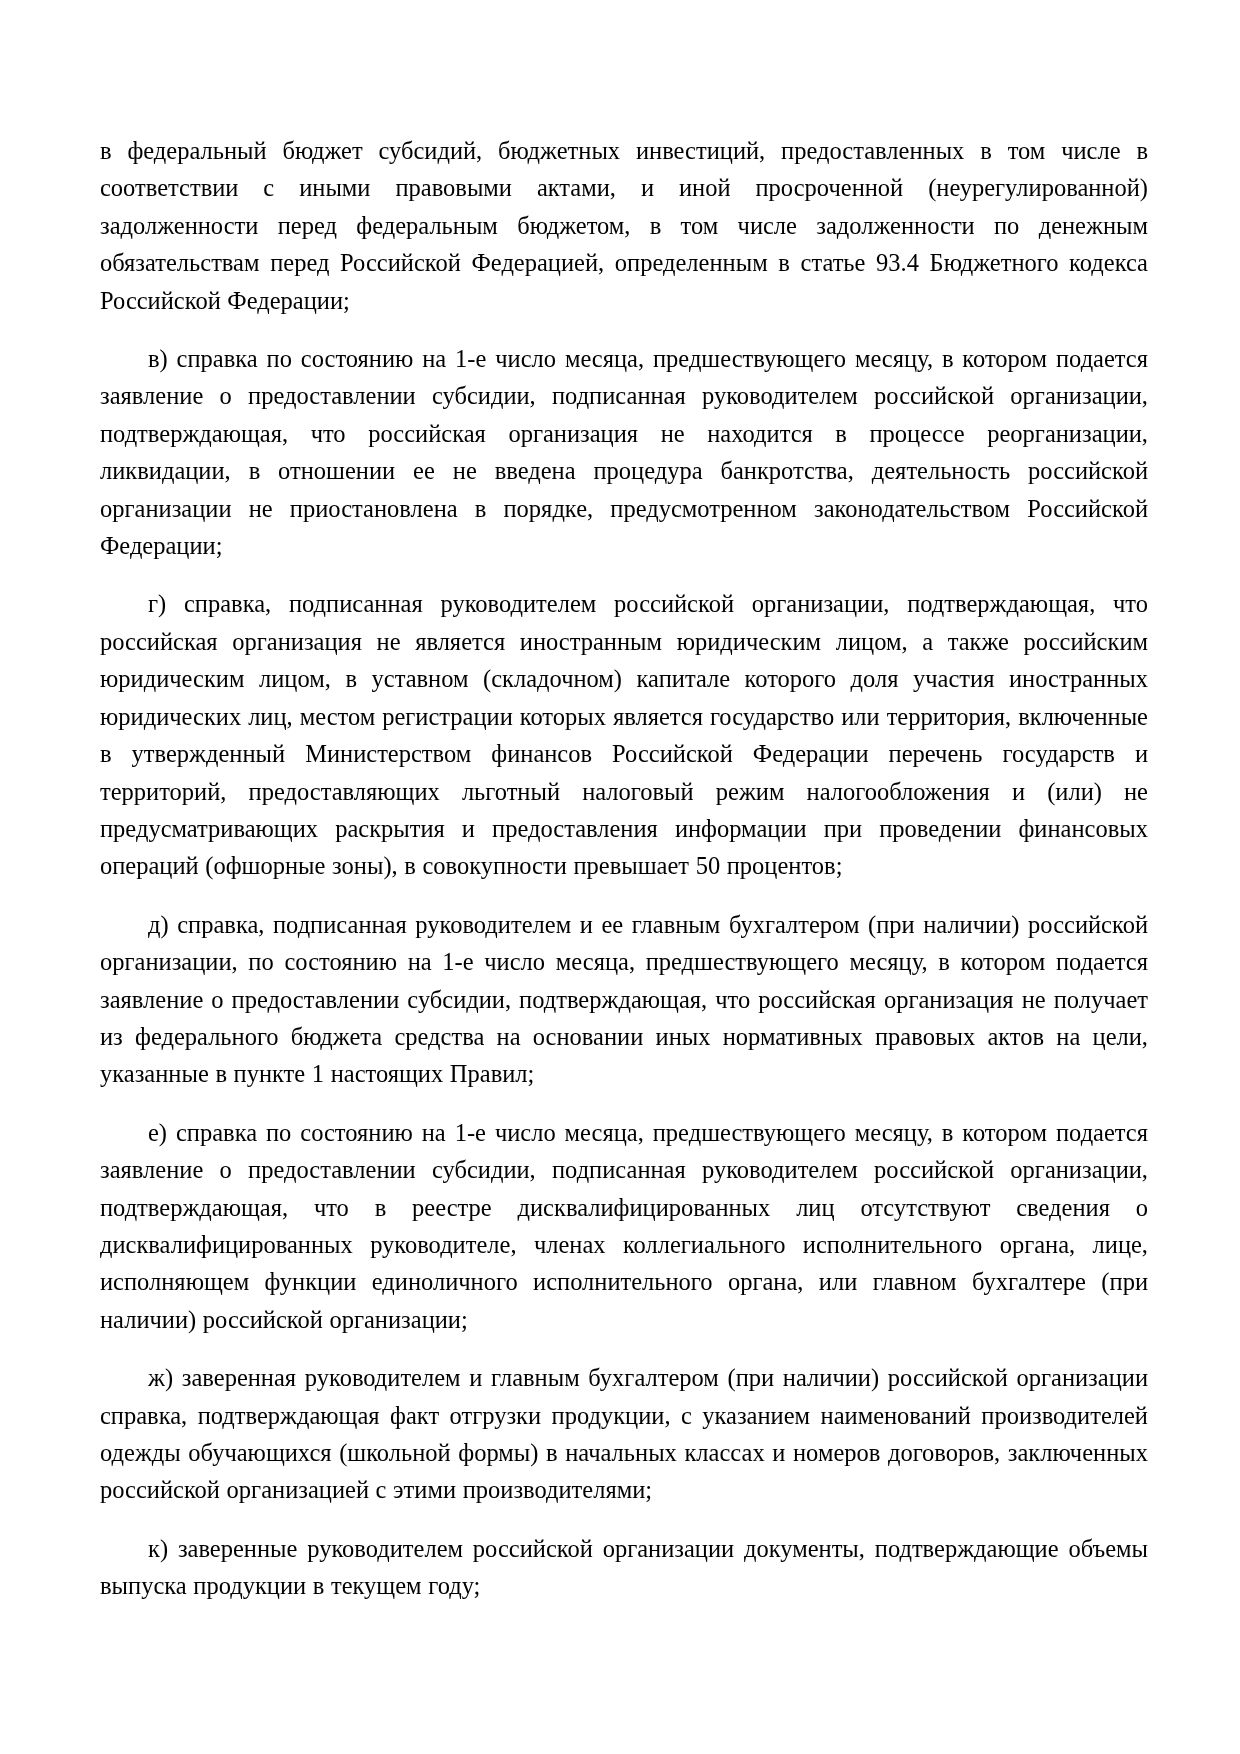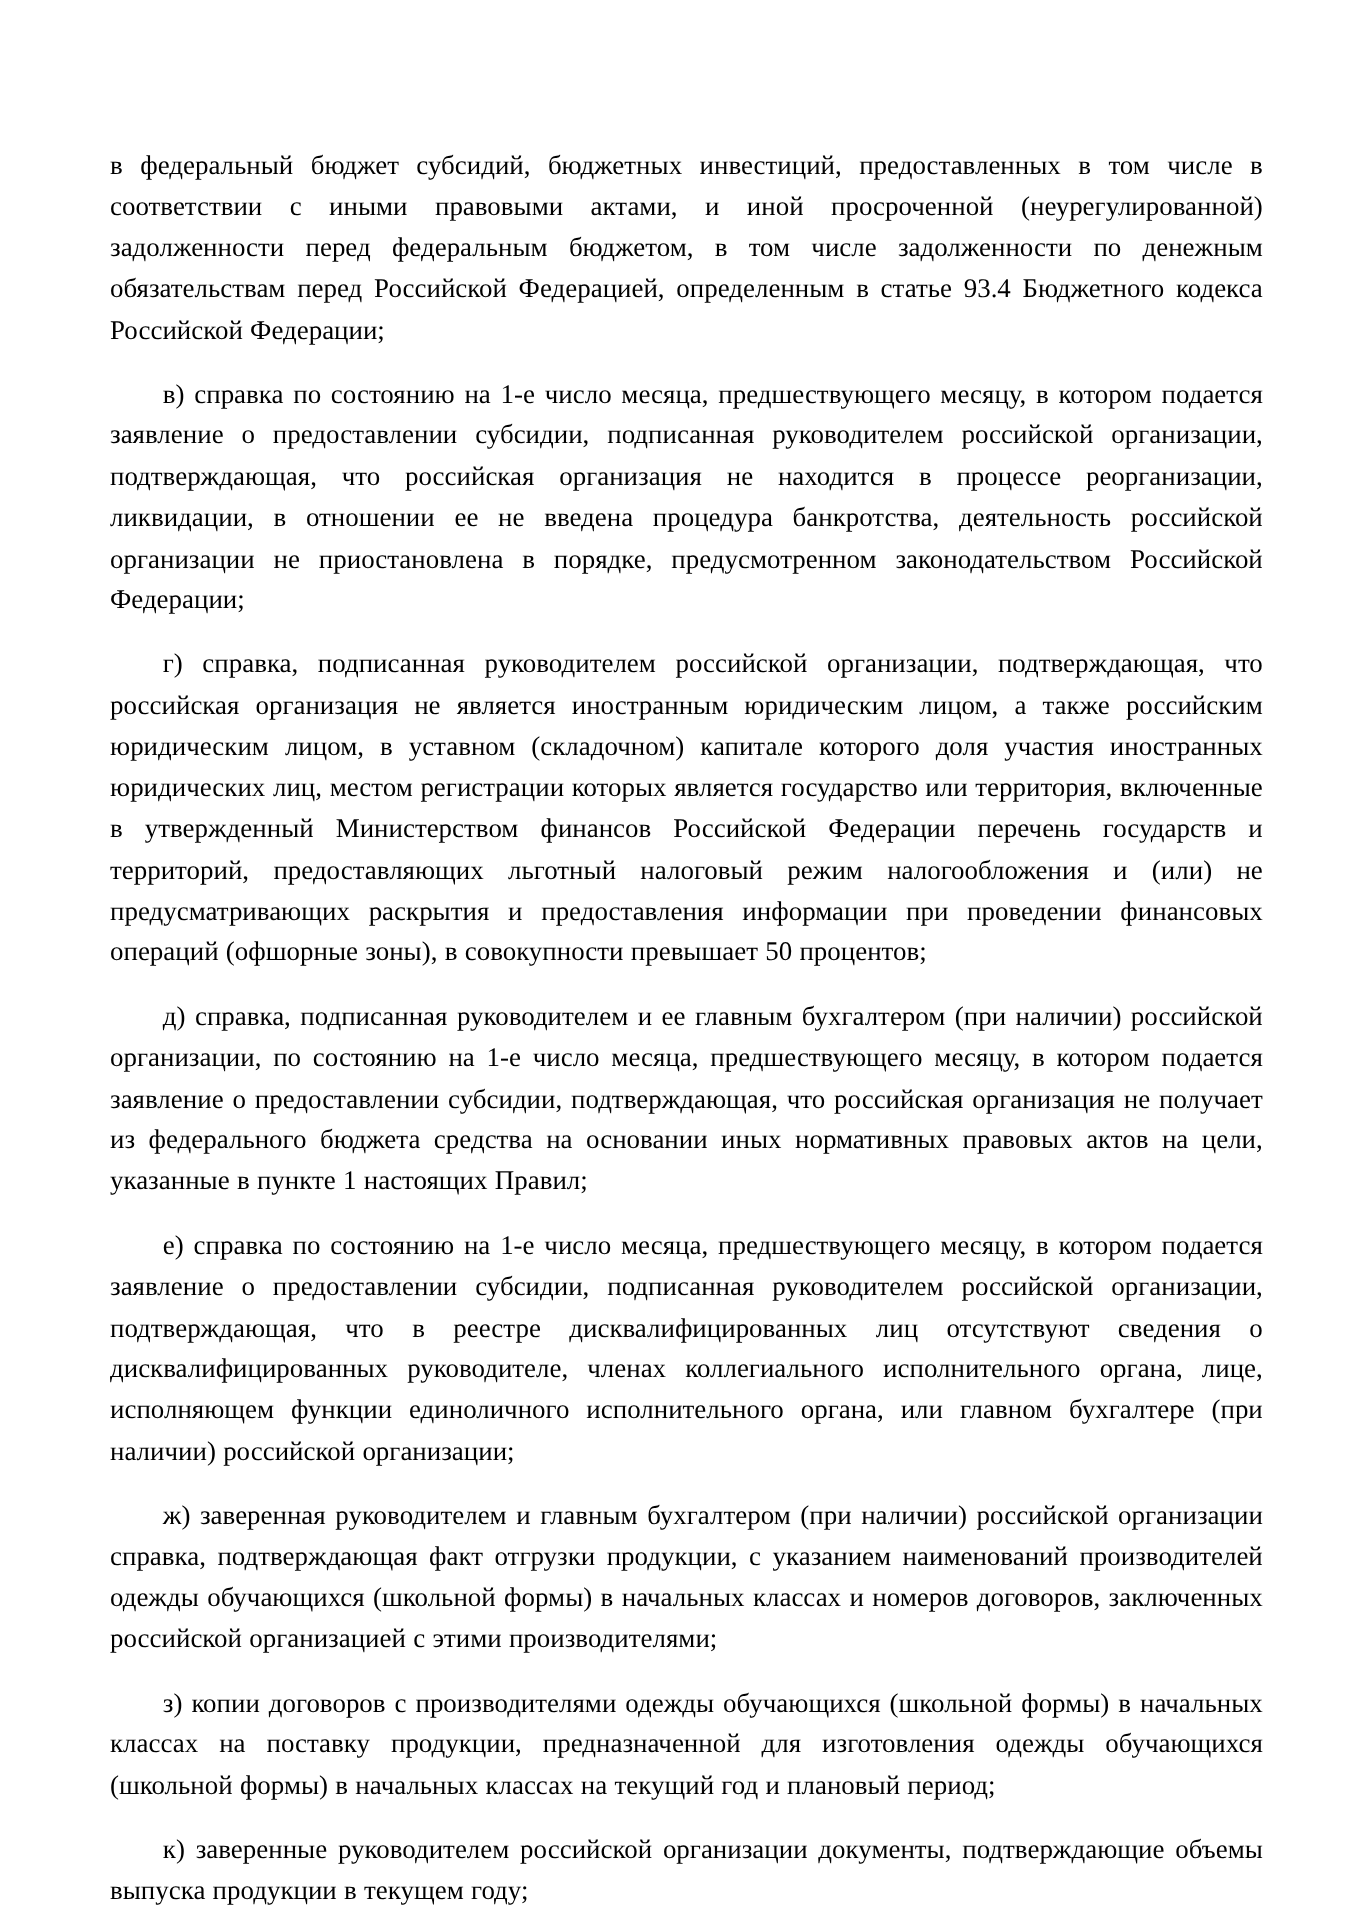--- a/index.html
+++ b/index.html
@@ -53,19 +53,18 @@
     <p class="para">в) справка по состоянию на 1-е число месяца, предшествующего месяцу, в котором подается заявление о предоставлении субсидии, подписанная руководителем российской организации, подтверждающая, что российская организация не находится в процессе реорганизации, ликвидации, в отношении ее не введена процедура банкротства, деятельность российской организации не приостановлена в порядке, предусмотренном законодательством Российской Федерации;</p>
 
     <p class="para">г) справка, подписанная руководителем российской организации, подтверждающая, что российская организация не является иностранным юридическим лицом, а также российским юридическим лицом, в уставном (складочном) капитале которого доля участия иностранных юридических лиц, местом регистрации которых является государство или территория, включенные в утвержденный Министерством финансов Российской Федерации перечень государств и территорий, предоставляющих льготный налоговый режим налогообложения и (или) не предусматривающих раскрытия и предоставления информации при проведении финансовых операций (офшорные зоны), в совокупности превышает 50 процентов;</p>
 
     <p class="para">д) справка, подписанная руководителем и ее главным бухгалтером (при наличии) российской организации, по состоянию на 1-е число месяца, предшествующего месяцу, в котором подается заявление о предоставлении субсидии, подтверждающая, что российская организация не получает из федерального бюджета средства на основании иных нормативных правовых актов на цели, указанные в пункте 1 настоящих Правил;</p>
 
     <p class="para">е) справка по состоянию на 1-е число месяца, предшествующего месяцу, в котором подается заявление о предоставлении субсидии, подписанная руководителем российской организации, подтверждающая, что в реестре дисквалифицированных лиц отсутствуют сведения о дисквалифицированных руководителе, членах коллегиального исполнительного органа, лице, исполняющем функции единоличного исполнительного органа, или главном бухгалтере (при наличии) российской организации;</p>
 
     <p class="para">ж) заверенная руководителем и главным бухгалтером (при наличии) российской организации справка, подтверждающая факт отгрузки продукции, с указанием наименований производителей одежды обучающихся (школьной формы) в начальных классах и номеров договоров, заключенных российской организацией с этими производителями;</p>
 
-    <p class="para">з) копии договоров с производителями одежды обучающихся (школьной формы) в начальных классах на поставку продукции, предназначенной для изготовления одежды обучающихся (школьной формы) в начальных классах на текущий год и плановый период;</p>
 
 
     <p class="para">к) заверенные руководителем российской организации документы, подтверждающие объемы выпуска продукции в текущем году;</p>
 
   </div>
 </div>
 
 </body></html>

